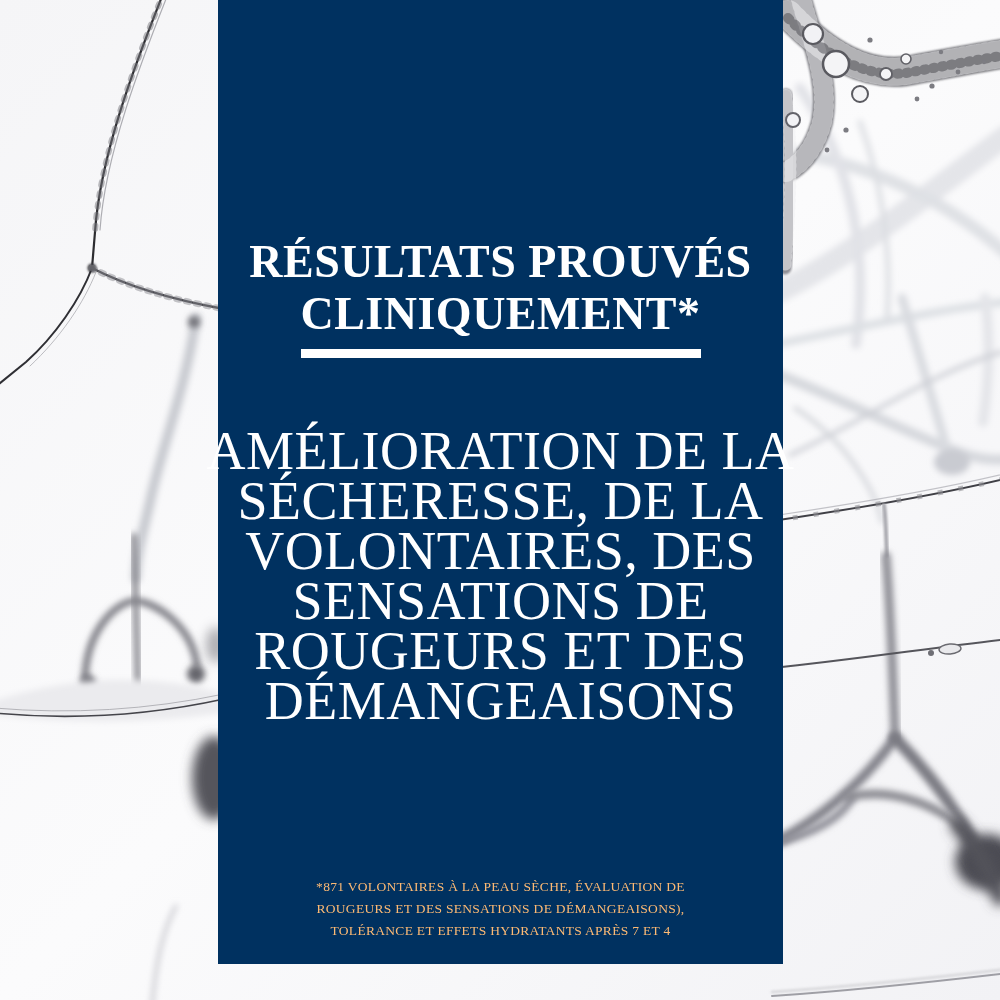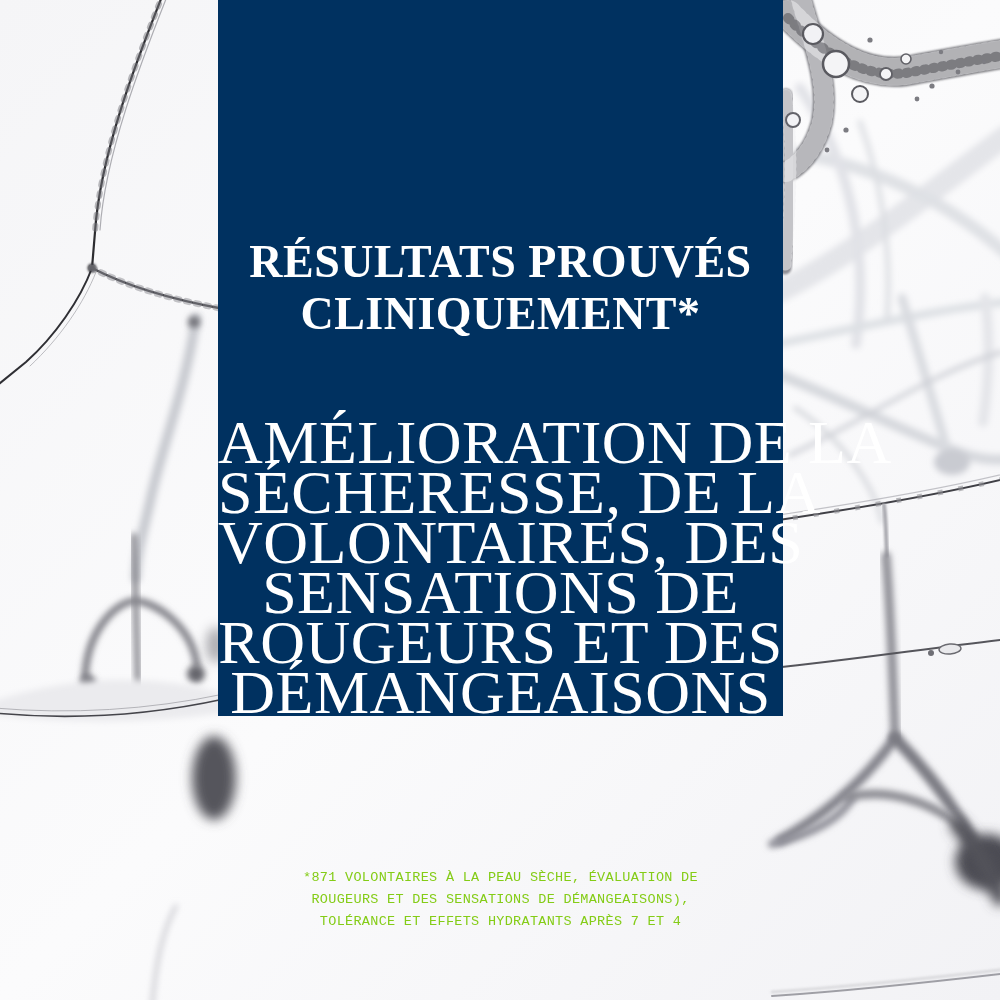--- a/index.html
+++ b/index.html
@@ -4,50 +4,50 @@
 <style>
   html,body{margin:0;padding:0;}
   body{
     width:1000px;height:1000px;position:relative;overflow:hidden;
     background:#f7f7f9;
     font-family:"Liberation Serif", serif;
   }
   .stage{position:absolute;inset:0;width:1000px;height:1000px;}
   .bg-photo{position:absolute;left:0;top:0;width:1000px;height:1000px;}
   .claim-panel{
-    position:absolute;left:218px;top:0;width:565px;height:716px;
+    position:absolute;left:218px;top:0;width:565px;height:964px;
     background:#003160;
-    display:flex;flex-direction:column;
+    display:flex;flex-direction:column;align-items:center;
     text-align:center;
   }
   .headline{
     margin-top:236px;
     color:#ffffff;
     font-weight:700;
     font-size:46px;
     line-height:52px;
     letter-spacing:0.5px;
   }
   .headline-line{white-space:nowrap;}
   .headline-underline{
     width:400px;height:9px;background:#ffffff;margin-top:9px;
   }
   .claim-text{
     margin-top:68px;
     color:#ffffff;
     font-weight:400;
-    font-size:62px;
+    font-size:54px;
     line-height:50px;
     letter-spacing:0.5px;
   }
   .claim-line{white-space:nowrap;}
   .footnote{
     margin-top:150px;
-    color:#84cc16;
-    font-family:Liberation Mono, monospace;
+    color:#fdba74;
+    font-family:Liberation Serif, serif;
     font-size:13.5px;
     line-height:22px;
     letter-spacing:0.3px;
   }
   .footnote-line{white-space:nowrap;}
 </style>
 </head>
 <body>
 
 <div class="stage">

